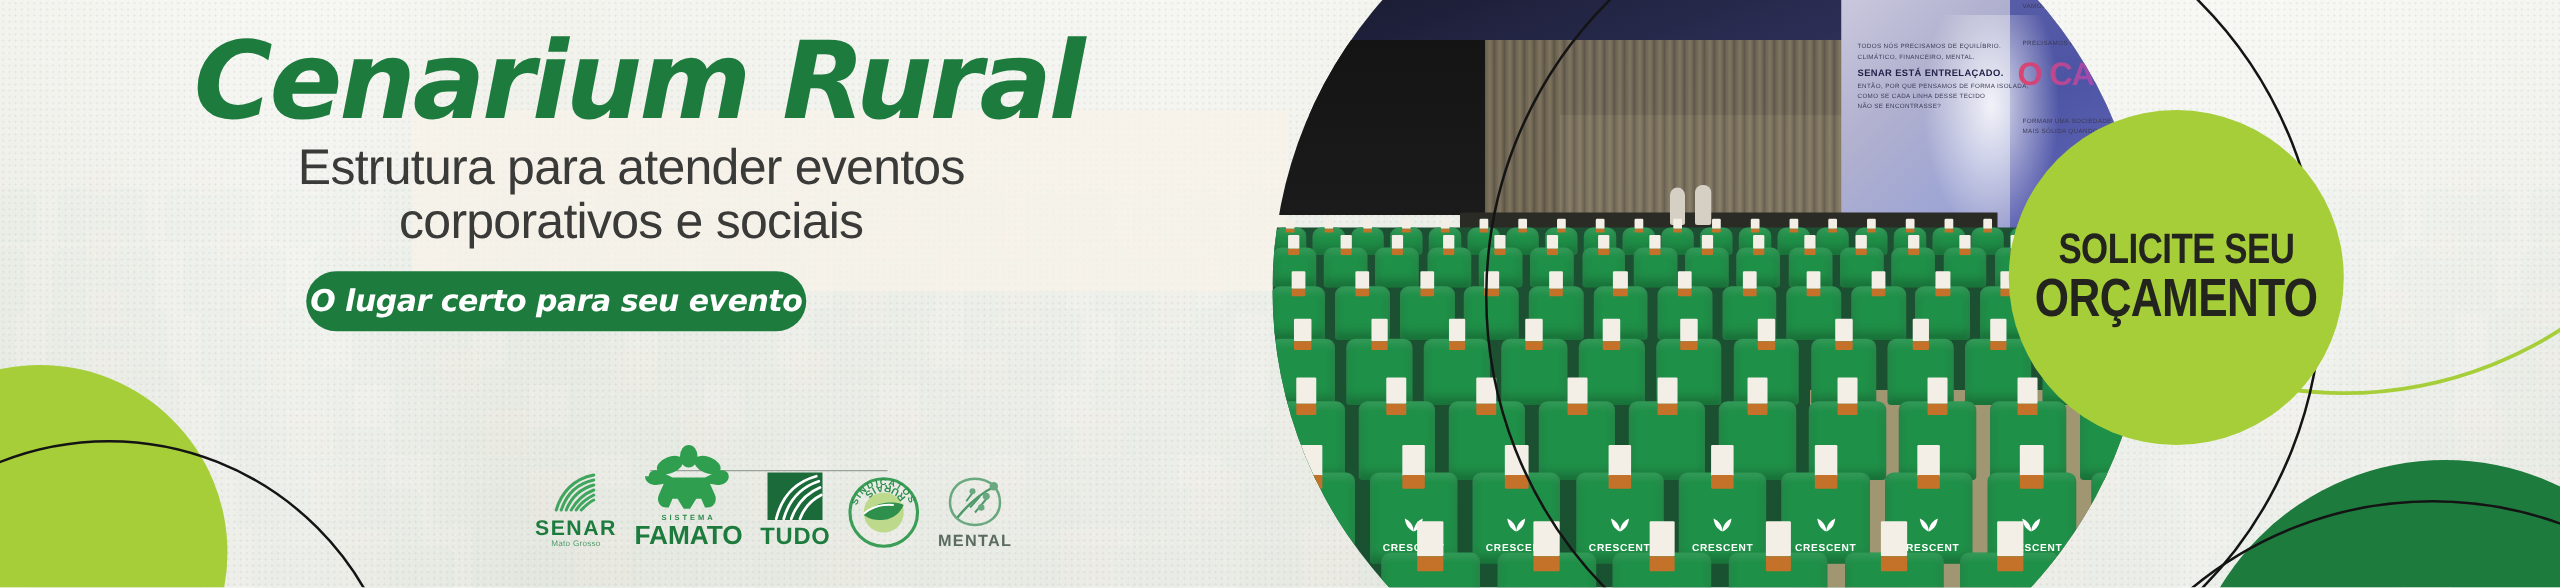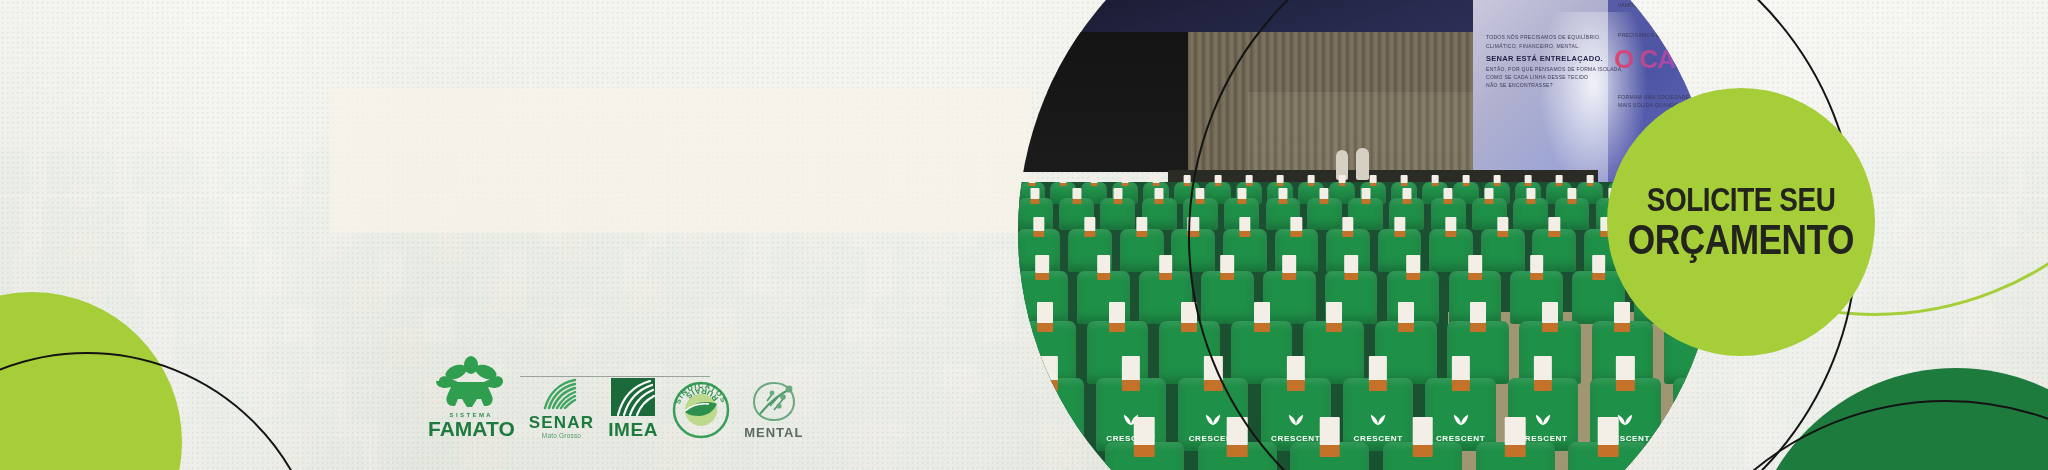--- a/index.html
+++ b/index.html
@@ -820,61 +820,71 @@
       </div>
   </div>
 
   <div class="ring-photo"></div>
 
   <div class="cta-circle">
     <div class="cta-l1">SOLICITE SEU</div>
     <div class="cta-l2">ORÇAMENTO</div>
   </div>
 
+  <div class="headline">
+    <div class="title">Cenarium Rural</div>
+    <div class="subtitle">
+      <div>Estrutura para atender eventos</div>
+      <div>corporativos e sociais</div>
+    </div>
+    <div class="pill">
+      <span class="pill-text">O lugar certo para seu evento</span>
+    </div>
+  </div>
 
   <div class="divider-line"></div>
   <div class="logos">
-
-    <div class="logo">
-      <svg class="logo-mark" width="76" height="56" viewBox="0 0 76 56">
-        <ellipse cx="38" cy="9" rx="7" ry="9" fill="#2f9e4f"></ellipse>
-        <ellipse cx="23" cy="16" rx="11" ry="6.5" fill="#2f9e4f" transform="rotate(-22 23 16)"></ellipse>
-        <ellipse cx="53" cy="16" rx="11" ry="6.5" fill="#2f9e4f" transform="rotate(22 53 16)"></ellipse>
-        <path d="M6 25c0-4 5-6 9-4l10 5h26l10-5c4-2 9 0 9 4 0 5-5 7-9 7l-6-1 4 9c2 5-1 10-6 10h-2l-3-7h-4l-5 8h-5l-5-8h-4l-3 7h-2c-5 0-8-5-6-10l4-9-6 1c-4 0-9-2-9-7z" fill="#2f9e4f"></path>
-      </svg>
-      <div class="logo-sub">SISTEMA</div>
-      <div class="logo-label" style="font-size:21px;letter-spacing:0px;">FAMATO</div>
-    </div>
 
     <div class="logo" style="margin-bottom:0px;">
       <svg class="logo-mark" width="44" height="36" viewBox="0 0 44 36">
         <g fill="none" stroke="#3fa55f" stroke-width="2.4" stroke-linecap="round">
           <path d="M6 32C10 18 20 7 36 4"></path>
             <path d="M10 32C14 20 22 11 36 8"></path>
           <path d="M14 32C18 22 25 15 36 12"></path>
             <path d="M18 32C22 25 28 19 36 16"></path>
           <path d="M22 32C25 27 30 23 36 20"></path>
             <path d="M26 32C29 29 32 26 36 24"></path>
         </g>
       </svg>
       <div class="logo-label" style="font-size:17px;letter-spacing:1.2px;margin-top:2px;">SENAR</div>
       <div class="logo-sub2">Mato Grosso</div>
     </div>
 
     <div class="logo">
+      <svg class="logo-mark" width="76" height="56" viewBox="0 0 76 56">
+        <ellipse cx="38" cy="9" rx="7" ry="9" fill="#2f9e4f"></ellipse>
+        <ellipse cx="23" cy="16" rx="11" ry="6.5" fill="#2f9e4f" transform="rotate(-22 23 16)"></ellipse>
+        <ellipse cx="53" cy="16" rx="11" ry="6.5" fill="#2f9e4f" transform="rotate(22 53 16)"></ellipse>
+        <path d="M6 25c0-4 5-6 9-4l10 5h26l10-5c4-2 9 0 9 4 0 5-5 7-9 7l-6-1 4 9c2 5-1 10-6 10h-2l-3-7h-4l-5 8h-5l-5-8h-4l-3 7h-2c-5 0-8-5-6-10l4-9-6 1c-4 0-9-2-9-7z" fill="#2f9e4f"></path>
+      </svg>
+      <div class="logo-sub">SISTEMA</div>
+      <div class="logo-label" style="font-size:21px;letter-spacing:0px;">FAMATO</div>
+    </div>
+
+    <div class="logo">
       <svg class="logo-mark" width="46" height="40" viewBox="0 0 46 40">
         <rect x="1" y="1" width="44" height="38" fill="#1b6b3a"></rect>
         <g fill="none" stroke="#ffffff" stroke-width="2.2" stroke-linecap="round">
           <path d="M8 38C12 22 22 9 40 4"></path>
             <path d="M14 38C18 24 27 13 42 8"></path>
           <path d="M20 38C24 27 31 18 43 13"></path>
             <path d="M27 38C30 30 36 23 44 19"></path>
         </g>
       </svg>
-      <div class="logo-label" style="font-size:19px;letter-spacing:.6px;margin-top:3px;">IMEA</div>
+      <div class="logo-label" style="font-size:19px;letter-spacing:.6px;margin-top:3px;">TUDO</div>
     </div>
 
     <div class="logo">
       <svg class="logo-mark" width="58" height="58" viewBox="0 0 58 58">
         <circle cx="29" cy="29" r="27" fill="none" stroke="#3a9e57" stroke-width="2.5"></circle>
         <circle cx="29" cy="29" r="16" fill="#bcd98c"></circle>
         <path d="M13 31c6-7 13-10 22-10 5 0 8 1 10 2-3 7-10 12-18 12-6 0-10-1-14-4z" fill="#2f8f4d"></path>
         <path d="M13 30c7-6 15-8 24-7" fill="none" stroke="#ffffff" stroke-width="1.6"></path>
         <defs>
           <path id="arcTop" d="M7 29a22 22 0 0 1 44 0" fill="none"></path>

